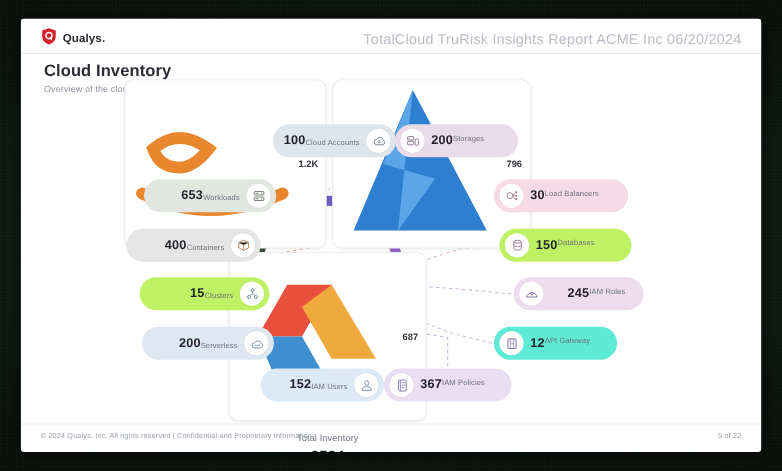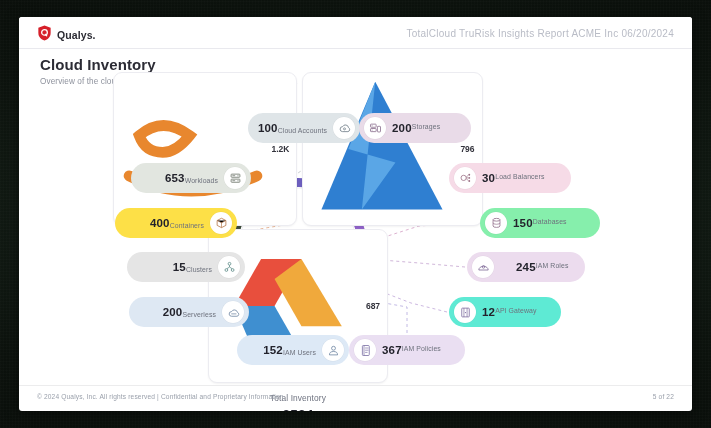--- a/index.html
+++ b/index.html
@@ -43,21 +43,21 @@
     position: absolute; left: 18px; top: 8px;
     display: flex; align-items: flex-end; gap: 5px;
   }
   .shield { width: 15px; height: 16px; display: block; }
   .logo-text {
     font-size: 10.5px; font-weight: 700; color: #2b2b33;
     letter-spacing: .1px;
   }
   .hdr-right {
     position: absolute; right: 18px; top: 11px;
-    font-size: 10px; color: #b9bcc6; letter-spacing: .25px;
+    font-size: 13px; color: #b9bcc6; letter-spacing: .25px;
     white-space: nowrap;
   }
 
   
   .page-title {
     position: absolute; left: 21px; top: 39px;
     font-size: 15px; font-weight: 700; color: #2c2c35;
     letter-spacing: .1px;
   }
   .page-sub {
@@ -273,21 +273,21 @@
                 <circle cx="18" cy="11" r="1.5" fill="#9c7186"></circle>
                 <circle cx="18" cy="16" r="1.5" fill="#9c7186"></circle>
                 <path d="M13.2 9.6 L16.5 6.8 M13.2 11 H16.5 M13.2 12.4 L16.5 15.2" stroke="#9c7186" stroke-width="1.1"></path>
               </svg>
             </div>
             <div class="pill-txt">
               <div class="pill-num">30</div>
               <div class="pill-lbl">Load Balancers</div>
             </div>
           </div>
-          <div class="pill left-icon" style="left: 461px; top: 113px; width: 120px; background: #86efac;">
+          <div class="pill left-icon" style="left: 435px; top: 113px; width: 120px; background: #bef264;">
             <div class="pill-ico">
               <svg width="15" height="15" viewBox="0 0 24 24">
                 <ellipse cx="12" cy="6" rx="5.5" ry="2.2" fill="none" stroke="#93708c" stroke-width="1.3"></ellipse>
                 <path d="M6.5 6 v10 a5.5 2.2 0 0 0 11 0 V6" fill="none" stroke="#93708c" stroke-width="1.3"></path>
                 <path d="M6.5 11 a5.5 2.2 0 0 0 11 0" fill="none" stroke="#93708c" stroke-width="1.1"></path>
               </svg>
             </div>
             <div class="pill-txt">
               <div class="pill-num">150</div>
               <div class="pill-lbl">Databases</div>
@@ -348,35 +348,35 @@
               <div class="pill-num">200</div>
               <div class="pill-lbl">Serverless</div>
             </div>
             <div class="pill-ico">
               <svg width="15" height="15" viewBox="0 0 24 24">
                 <path d="M5 14.5 a4 4 0 0 1 4-4 a5 5 0 0 1 9.3 1.3 a3.2 3.2 0 0 1 -.8 6.2 H9 a4 4 0 0 1 -4-3.5z" fill="none" stroke="#6f86a2" stroke-width="1.3"></path>
                 <path d="M9 14.2 h7" stroke="#6f86a2" stroke-width="1.2" stroke-linecap="round"></path>
               </svg>
             </div>
           </div>
-          <div class="pill right-icon" style="left: 108px; top: 157px; width: 118px; background: #e5e5e5;">
+          <div class="pill right-icon" style="left: 108px; top: 157px; width: 118px; background: #bef264;">
             <div class="pill-txt">
               <div class="pill-num">15</div>
               <div class="pill-lbl">Clusters</div>
             </div>
             <div class="pill-ico">
               <svg width="15" height="15" viewBox="0 0 24 24">
                 <circle cx="12" cy="6" r="2.2" fill="none" stroke="#5f8d89" stroke-width="1.3"></circle>
                 <circle cx="7" cy="16" r="2.2" fill="none" stroke="#5f8d89" stroke-width="1.3"></circle>
                 <circle cx="17" cy="16" r="2.2" fill="none" stroke="#5f8d89" stroke-width="1.3"></circle>
                 <path d="M12 8.2 v3 M12 11.2 L7.8 14 M12 11.2 L16.2 14" stroke="#5f8d89" stroke-width="1.2"></path>
               </svg>
             </div>
           </div>
-          <div class="pill right-icon" style="left: 96px; top: 113px; width: 122px; background: #fde047;">
+          <div class="pill right-icon" style="left: 96px; top: 113px; width: 122px; background: #e5e5e5;">
             <div class="pill-txt">
               <div class="pill-num">400</div>
               <div class="pill-lbl">Containers</div>
             </div>
             <div class="pill-ico">
               <svg width="15" height="15" viewBox="0 0 24 24">
                 <path d="M12 3.6 L19 7.2 V15 L12 18.6 L5 15 V7.2 Z" fill="none" stroke="#b5784a" stroke-width="1.3" stroke-linejoin="round"></path>
                 <path d="M5 7.2 L12 10.8 L19 7.2 M12 10.8 V18.6" stroke="#b5784a" stroke-width="1.1"></path>
               </svg>
             </div>

